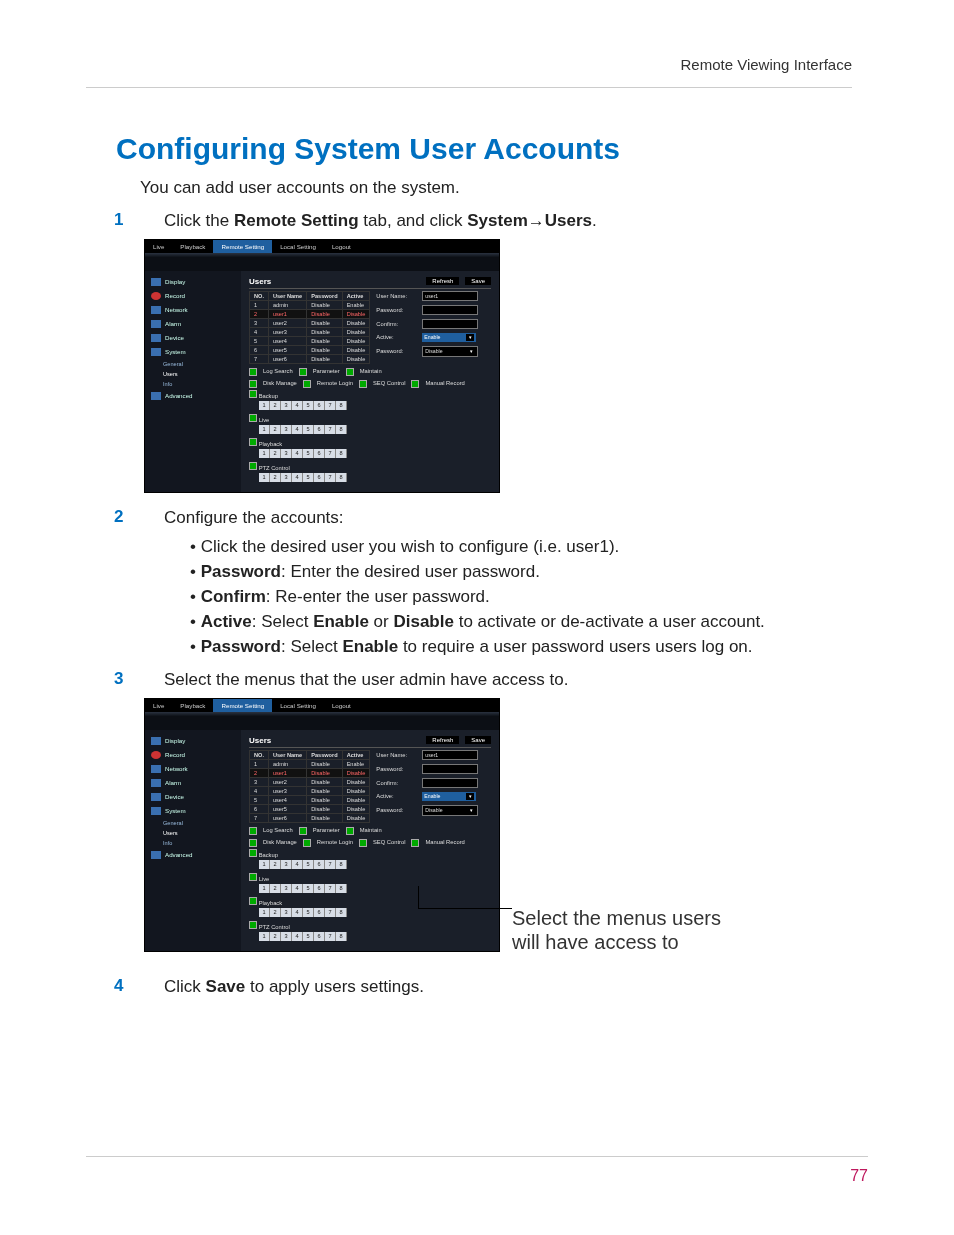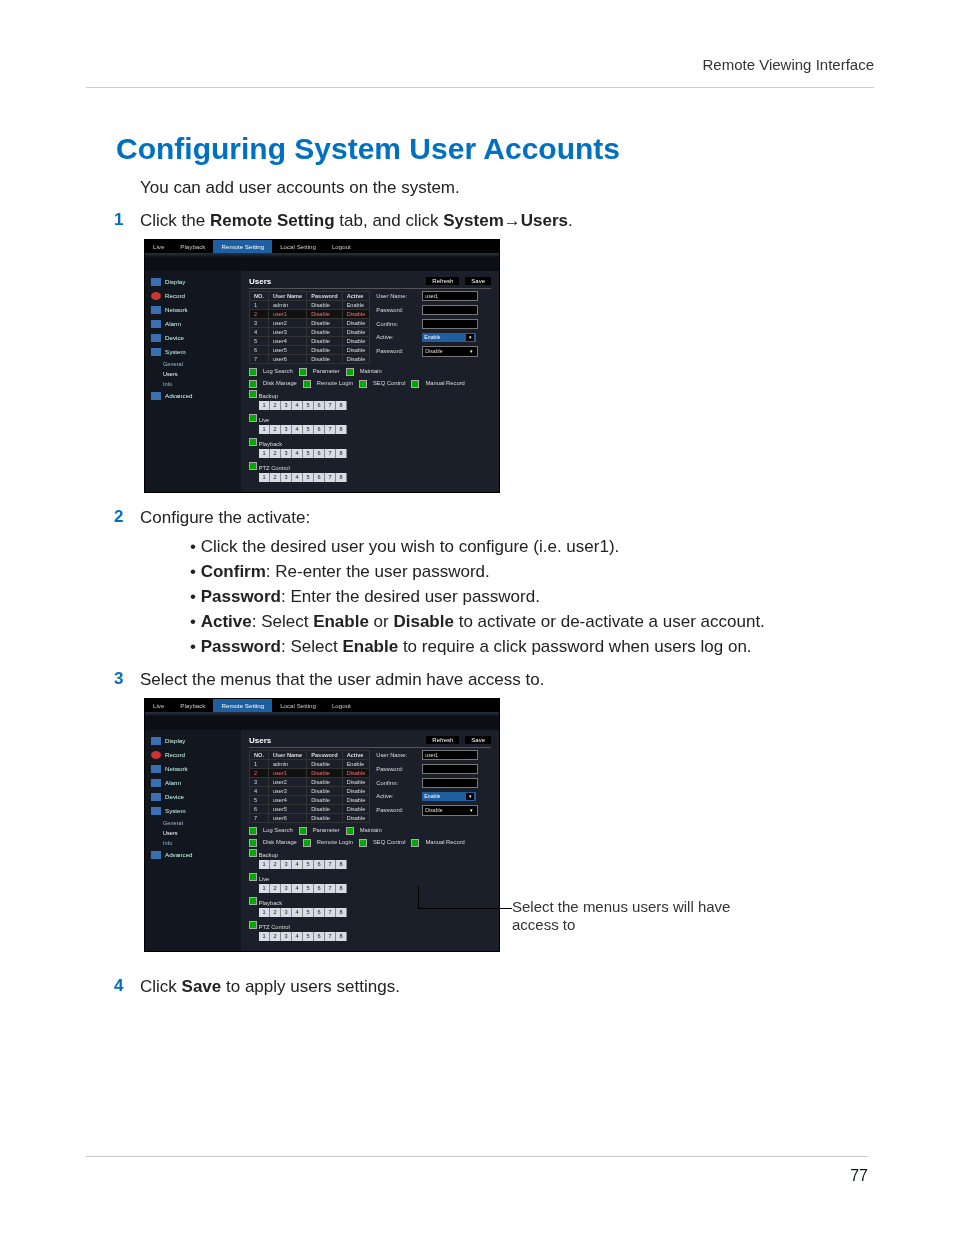--- a/index.html
+++ b/index.html
@@ -6,21 +6,21 @@
   html, body { margin: 0; padding: 0; }
   body {
     width: 954px;
     height: 1235px;
     font-family: Arial, Helvetica, sans-serif;
     color: #222;
     position: relative;
     background: #fff;
   }
   .page {
-    padding: 56px 80px 40px 86px;
+    padding: 56px 102px 40px 86px;
     box-sizing: border-box;
     height: 100%;
     position: relative;
   }
   .header-label {
     text-align: right;
     font-size: 15px;
     color: #333;
     padding-bottom: 14px;
     border-bottom: 1px solid #ccc;
@@ -37,21 +37,21 @@
     margin: 12px 0 12px 54px;
   }
   .subhead {
     font-size: 17px;
     font-weight: bold;
     margin: 6px 0 6px 54px;
   }
   ol.steps { list-style: none; padding: 0; margin: 0 0 0 28px; }
   ol.steps > li { display: flex; align-items: flex-start; margin-bottom: 6px; }
   .stepnum { color: #0070c0; font-weight: bold; width: 26px; flex: 0 0 26px; font-size: 17px; }
-  .steptxt { font-size: 17px; line-height: 1.35; }
+  .steptxt { font-size: 17px; line-height: 1.35; margin-left: 24px; }
   .steptxt b { font-weight: bold; }
   .arrow { font-weight: bold; }
   .bullets { margin: 4px 0 10px 104px; font-size: 17px; line-height: 1.35; }
   .bullets div { margin-bottom: 2px; }
 
   
   .shot {
     width: 354px;
     margin: 6px 0 14px 58px;
     background: #1a1f29;
@@ -90,22 +90,22 @@
   .cb { width:6px; height:6px; border:1px solid #aaa; display:inline-block; background:#0a0; }
   .perm-lbl { font-size: 5.8px; }
   .num-grid { display:flex; margin: 2px 0 4px 10px; }
   .num-grid span { width:10px; height:9px; background:#d7dde6; color:#222; font-size:5.6px; display:flex; align-items:center; justify-content:center; border-right:1px solid #888; }
   .sec-lbl { font-size:5.8px; margin-top:2px; }
 
   .callout-wrap { position: relative; }
   .callout {
     position: absolute;
     left: 426px;
-    top: 200px;
-    font-size: 15px;
+    top: 208px;
+    font-size: 20px;
     color: #333;
     width: 220px;
     line-height: 1.2;
   }
   .callout-line {
     position: absolute;
     left: 332px;
     top: 210px;
     width: 94px;
     height: 1px;
@@ -120,21 +120,21 @@
     position: absolute;
     left: 86px; right: 86px;
     bottom: 78px;
     border-top: 1px solid #ccc;
   }
   .pagenum {
     position: absolute;
     right: 86px;
     bottom: 50px;
     font-size: 16px;
-    color: #0f172a;
+    color: #be185d;
   }
 </style>
 </head>
 <body>
 
 <div class="page">
   <div class="header-label">Remote Viewing Interface</div>
 
   <h1 class="title">Configuring System User Accounts</h1>
   <div class="intro">You can add user accounts on the system.</div>
@@ -344,30 +344,30 @@
             <span>7</span>
             <span>8</span>
           </div>
       </div>
     </div>
   </div>
 
   <ol class="steps">
     <li>
       <span class="stepnum">2</span>
-      <span class="steptxt">Configure the activate:</span>
+      <span class="steptxt">Configure the accounts:</span>
     </li>
   </ol>
 
   <div class="bullets">
     <div>• <span>Click the desired user you wish to configure (i.e. user1).</span></div>
+    <div>• <b>Password</b><span>: Enter the desired user password.</span></div>
     <div>• <b>Confirm</b><span>: Re-enter the user password.</span></div>
-    <div>• <b>Password</b><span>: Enter the desired user password.</span></div>
     <div>• <b>Active</b><span>: Select </span><b>Enable</b><span> or </span><b>Disable</b><span> to activate or de-activate a user account.</span></div>
-    <div>• <b>Password</b><span>: Select </span><b>Enable</b><span> to require a click password when users log on.</span></div>
+    <div>• <b>Password</b><span>: Select </span><b>Enable</b><span> to require a user password users users log on.</span></div>
   </div>
 
   <ol class="steps">
     <li>
       <span class="stepnum">3</span>
       <span class="steptxt">Select the menus that the user admin have access to.</span>
     </li>
   </ol>
 
   <div class="callout-wrap">

